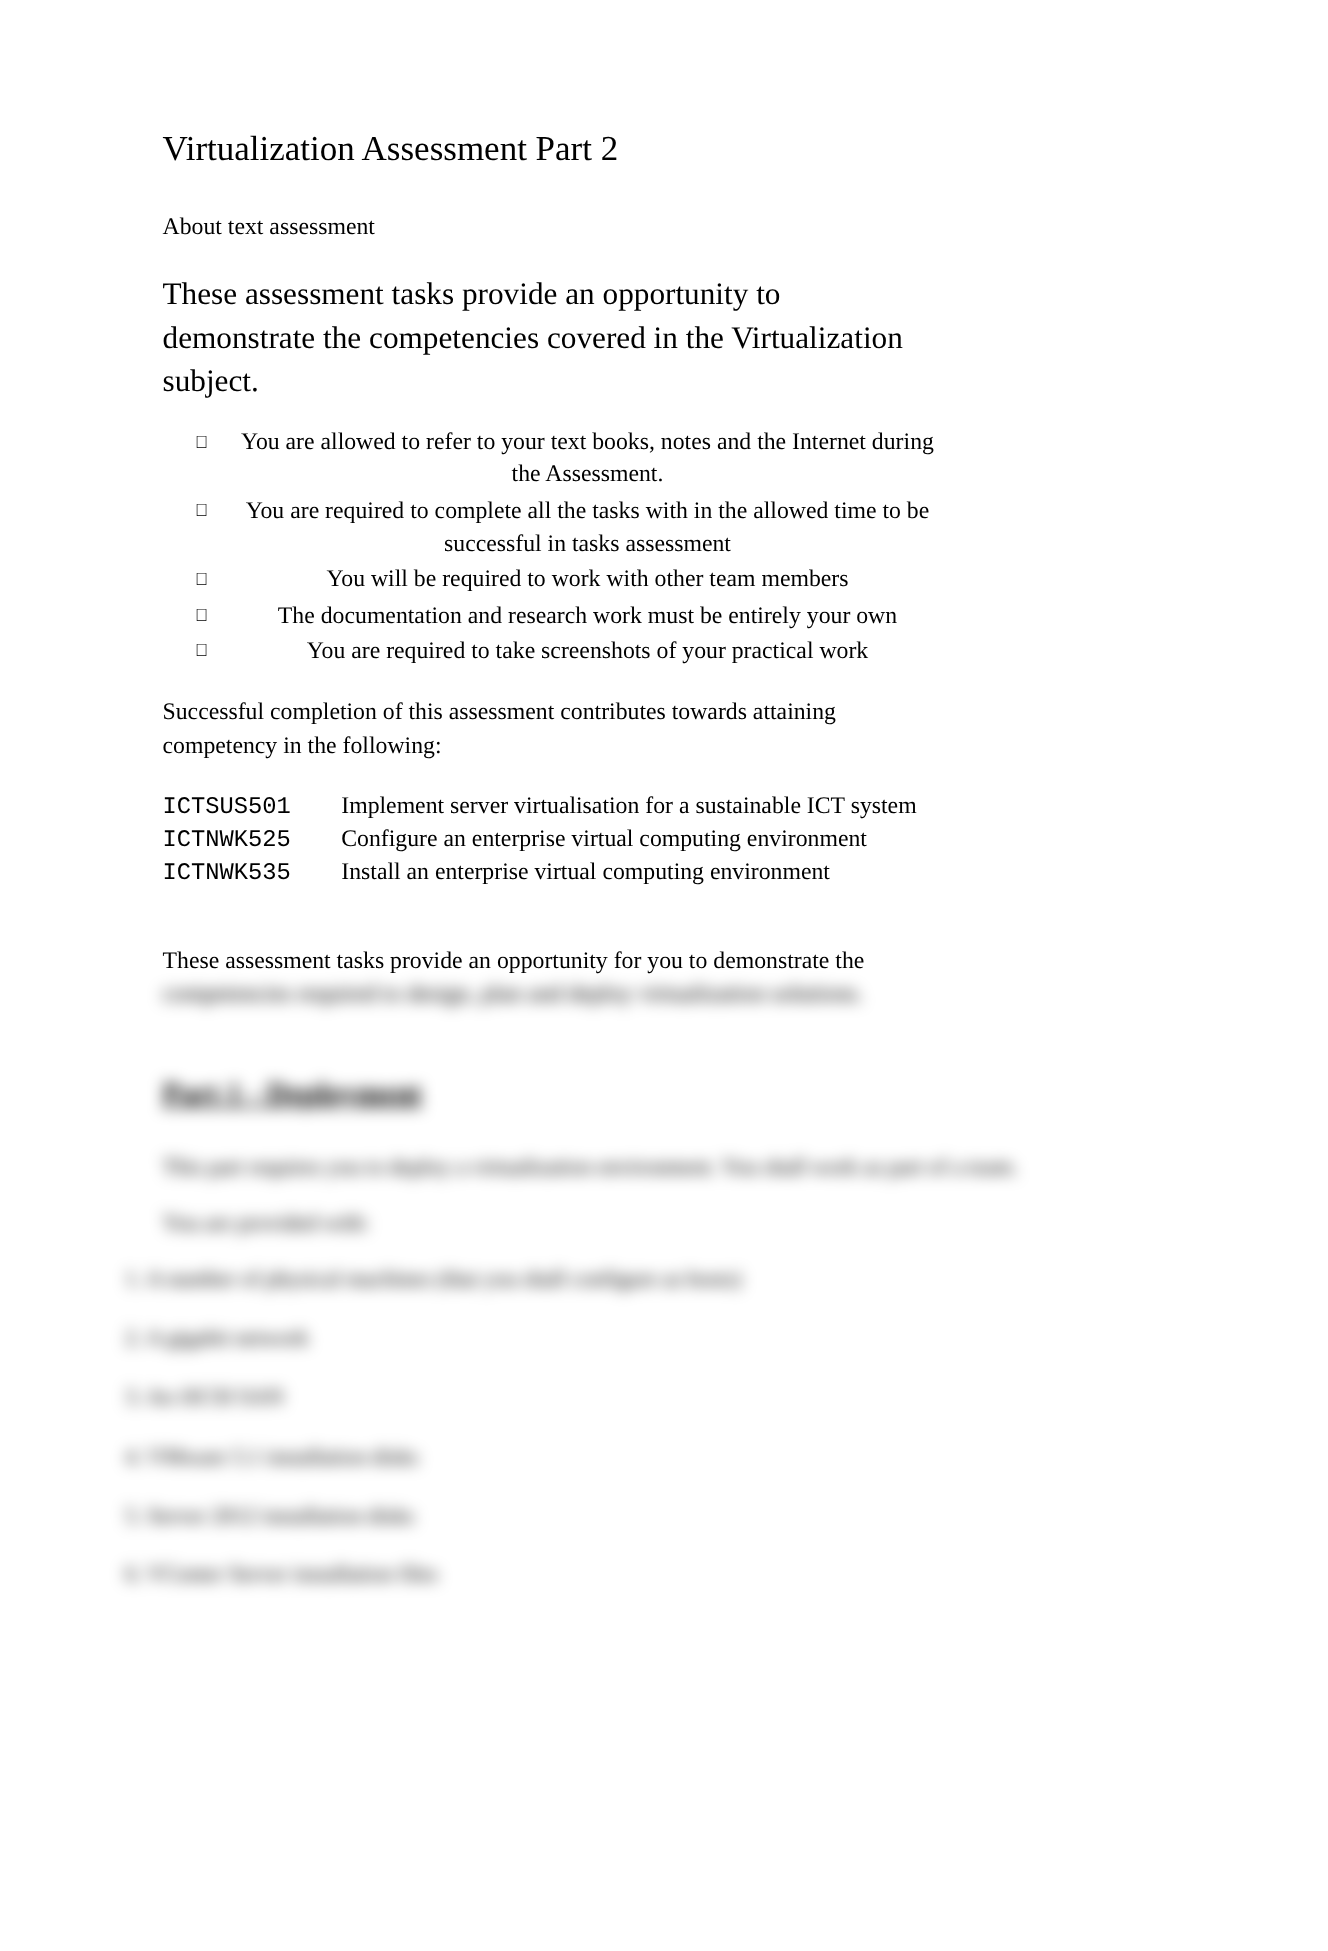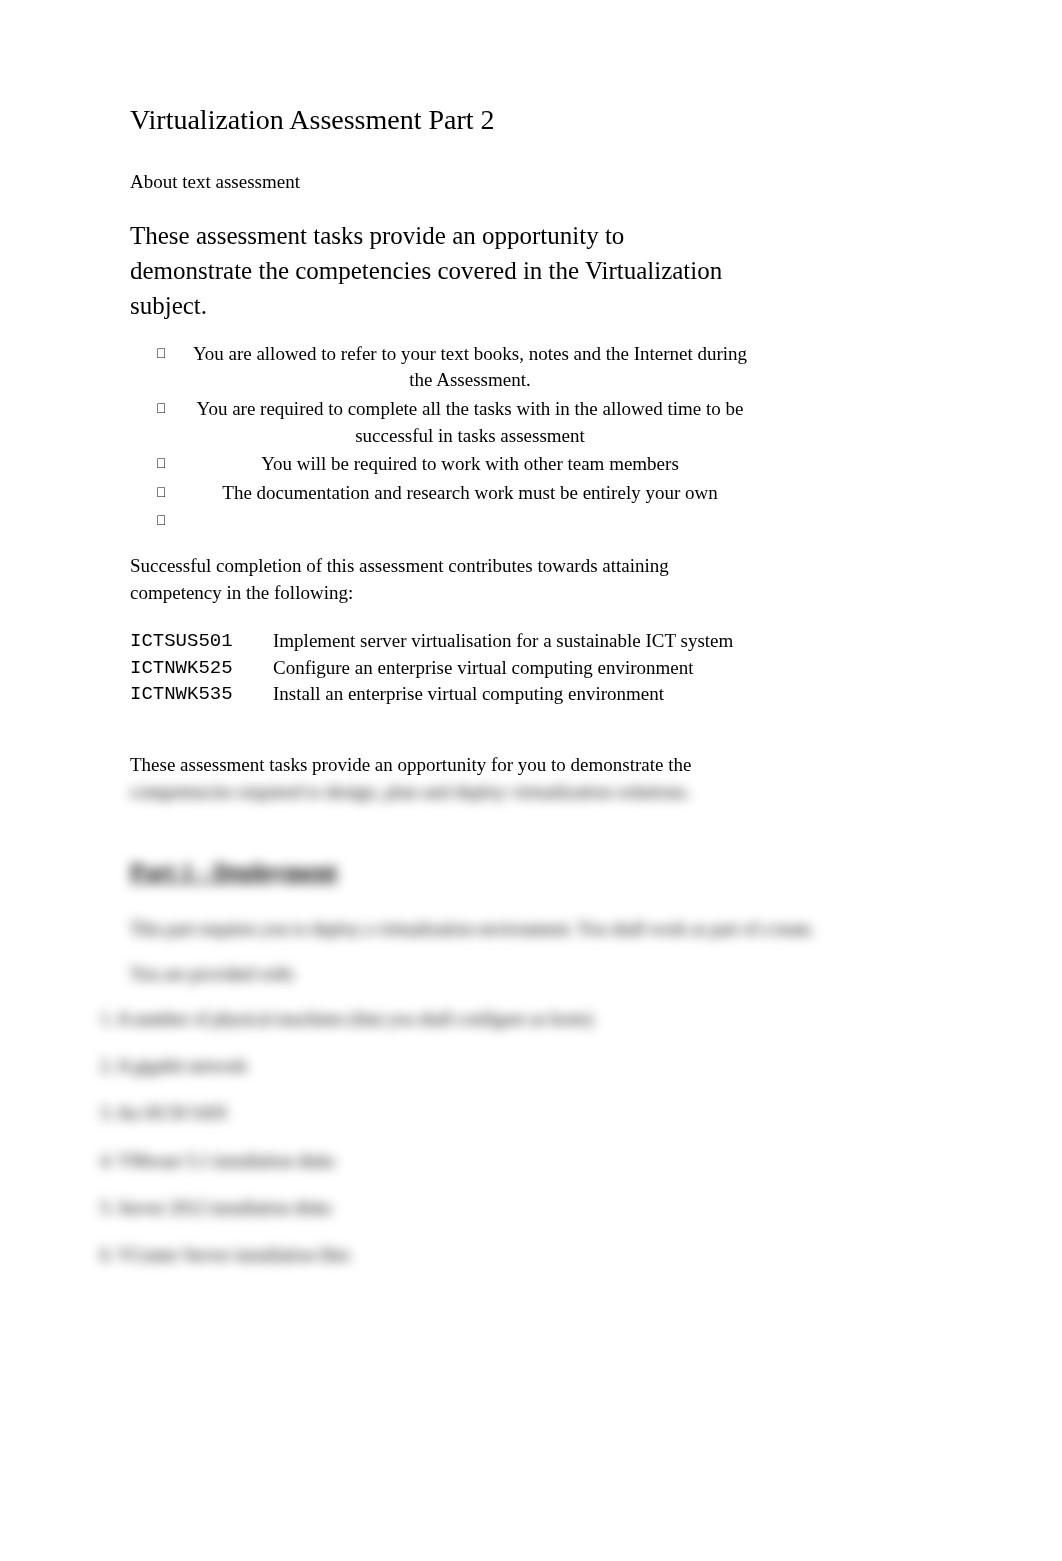--- a/index.html
+++ b/index.html
@@ -153,20 +153,21 @@
   <li>
     <span class="bullet-marker"></span>
     <span class="bullet-text">You will be required to work with other team members</span>
   </li>
   <li>
     <span class="bullet-marker"></span>
     <span class="bullet-text">The documentation and research work must be entirely your own</span>
   </li>
   <li>
     <span class="bullet-marker"></span>
+    <span class="bullet-text">You are required to take screenshots of your practical work</span>
   </li>
 </ul>
 
 <div class="para">Successful completion of this assessment contributes towards attaining competency in the following:</div>
 
 <div class="competency-table">
   <div class="competency-row">
     <div class="comp-code">ICTSUS501</div>
     <div class="comp-desc">Implement server virtualisation for a sustainable ICT system</div>
   </div>

